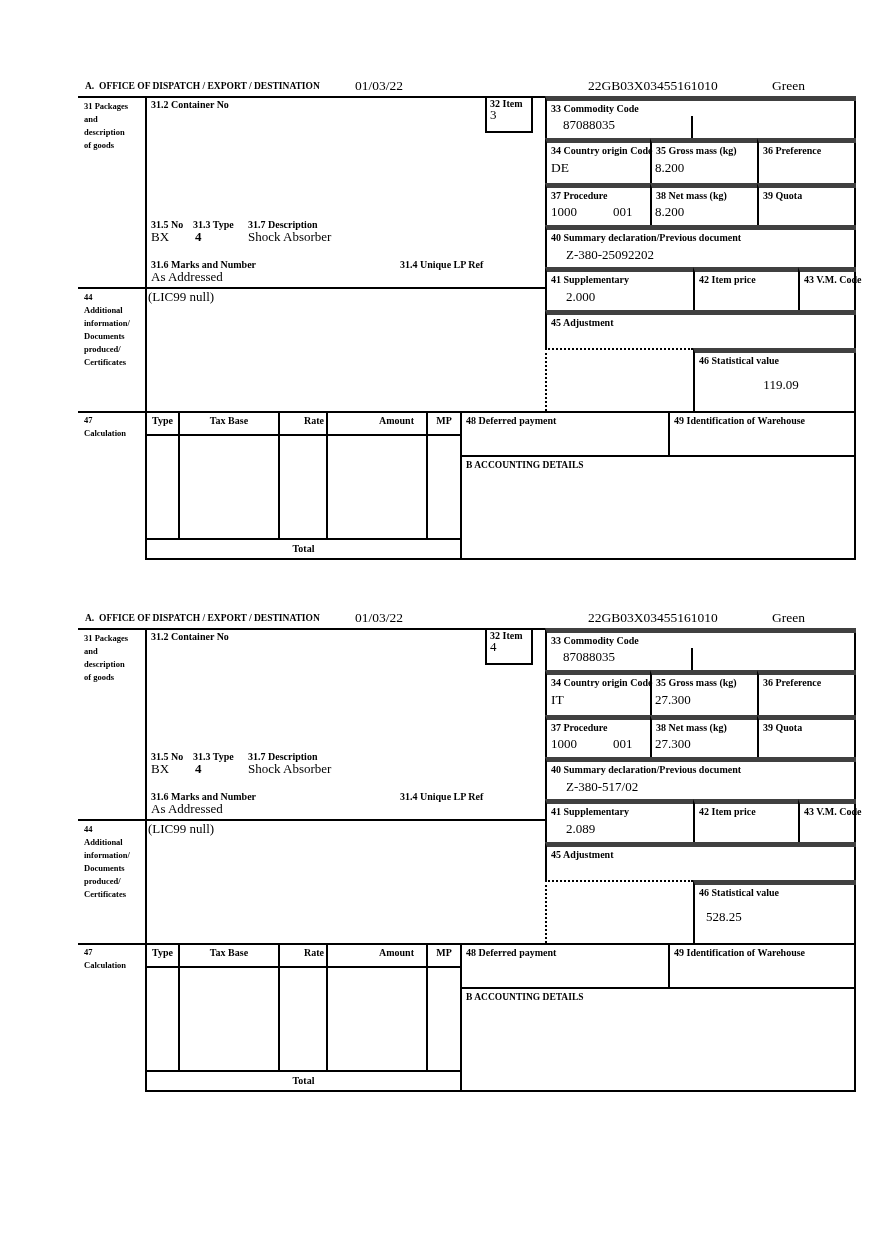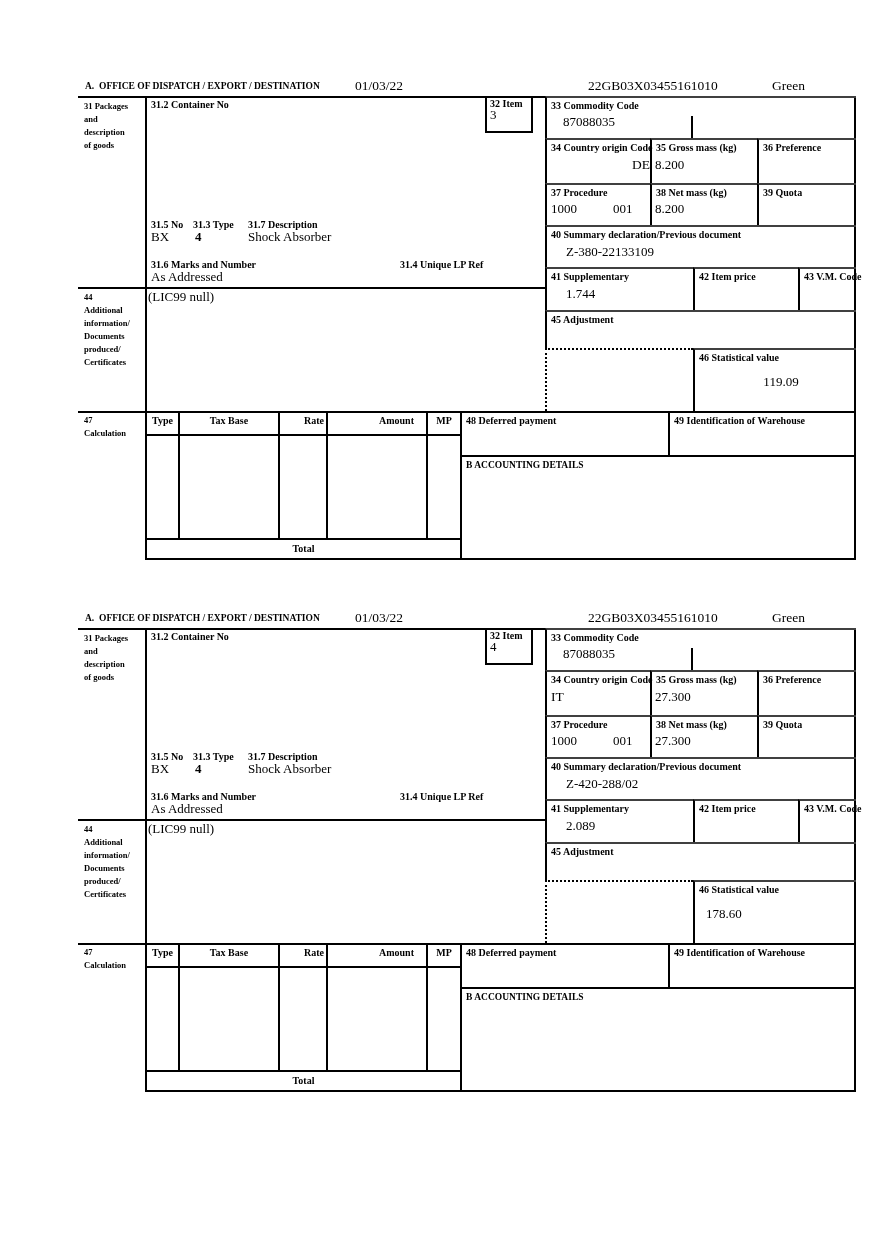--- a/index.html
+++ b/index.html
@@ -4,21 +4,21 @@
 <style>
   html,body{margin:0;padding:0;background:#fff;}
   #page{position:relative;width:882px;height:1250px;background:#ffffff;
         font-family:"Liberation Serif",serif;color:#000;overflow:hidden;}
   .form-section{position:absolute;left:0;width:882px;height:500px;}
   .abs{position:absolute;font-family:Liberation Serif, serif;}
   .ln{position:absolute;background:#000;}
   .lbl{font-size:8.5px;font-weight:bold;line-height:13px;white-space:pre-line;}
   .slbl{font-size:10px;font-weight:bold;line-height:10px;white-space:pre;}
   .val{font-size:13px;font-weight:normal;line-height:14px;white-space:pre;}
-  .cell{position:absolute;border-left:2px solid #000;border-top:2px solid #404040;box-sizing:border-box;}
+  .cell{position:absolute;border-left:2px solid #000;border-top:5px solid #404040;box-sizing:border-box;}
   .cell .slbl{margin:3px 0 0 4px;}
   .box{position:absolute;border:2px solid #000;box-sizing:border-box;}
   .hdr{font-size:9.5px;font-weight:bold;white-space:pre;}
   .big{font-size:13.5px;white-space:pre;}
   .dotted{position:absolute;border-top:2px dotted #000;border-left:2px dotted #000;box-sizing:border-box;}
 </style>
 </head>
 <body>
 
 <div id="page">
@@ -67,21 +67,21 @@
     </div>
 
     <div class="cell" style="left:545px;top:15px;width:311px;height:42px;">
       <div class="slbl">33 Commodity Code</div>
       <div class="val" style="margin:4px 0 0 16px;">87088035</div>
     </div>
     <div class="ln" style="left:691px;top:35px;width:2px;height:22px;"></div>
 
     <div class="cell" style="left:545px;top:57px;width:105px;height:45px;">
       <div class="slbl">34 Country origin Code</div>
-      <div class="val" style="margin:5px 0 0 4px;font-size:13.5px;text-align:right;">DE</div>
+      <div class="val" style="margin:5px 0 0 4px;font-size:13.5px;">DE</div>
     </div>
     <div class="cell" style="left:650px;top:57px;width:107px;height:45px;">
       <div class="slbl">35 Gross mass (kg)</div>
       <div class="val" style="margin:5px 0 0 3px;">8.200</div>
     </div>
     <div class="cell" style="left:757px;top:57px;width:99px;height:45px;">
       <div class="slbl">36 Preference</div>
     </div>
 
     <div class="cell" style="left:545px;top:102px;width:105px;height:42px;">
@@ -94,26 +94,26 @@
     <div class="cell" style="left:650px;top:102px;width:107px;height:42px;">
       <div class="slbl">38 Net mass (kg)</div>
       <div class="val" style="margin:4px 0 0 3px;">8.200</div>
     </div>
     <div class="cell" style="left:757px;top:102px;width:99px;height:42px;">
       <div class="slbl">39 Quota</div>
     </div>
 
     <div class="cell" style="left:545px;top:144px;width:311px;height:42px;">
       <div class="slbl">40 Summary declaration/Previous document</div>
-      <div class="val" style="margin:5px 0 0 19px;">Z-380-22133109</div>
+      <div class="val" style="margin:5px 0 0 19px;">Z-380-25092202</div>
     </div>
 
     <div class="cell" style="left:545px;top:186px;width:148px;height:43px;">
       <div class="slbl">41 Supplementary</div>
-      <div class="val" style="margin:5px 0 0 19px;">1.744</div>
+      <div class="val" style="margin:5px 0 0 19px;">2.000</div>
     </div>
     <div class="cell" style="left:693px;top:186px;width:105px;height:43px;">
       <div class="slbl">42 Item price</div>
     </div>
     <div class="cell" style="left:798px;top:186px;width:58px;height:43px;">
       <div class="slbl">43 V.M. Code</div>
     </div>
 
     <div class="cell" style="left:545px;top:229px;width:311px;height:38px;">
       <div class="slbl">45 Adjustment</div>
@@ -223,42 +223,42 @@
     <div class="cell" style="left:650px;top:102px;width:107px;height:42px;">
       <div class="slbl">38 Net mass (kg)</div>
       <div class="val" style="margin:4px 0 0 3px;">27.300</div>
     </div>
     <div class="cell" style="left:757px;top:102px;width:99px;height:42px;">
       <div class="slbl">39 Quota</div>
     </div>
 
     <div class="cell" style="left:545px;top:144px;width:311px;height:42px;">
       <div class="slbl">40 Summary declaration/Previous document</div>
-      <div class="val" style="margin:5px 0 0 19px;">Z-420-288/02</div>
+      <div class="val" style="margin:5px 0 0 19px;">Z-380-517/02</div>
     </div>
 
     <div class="cell" style="left:545px;top:186px;width:148px;height:43px;">
       <div class="slbl">41 Supplementary</div>
       <div class="val" style="margin:5px 0 0 19px;">2.089</div>
     </div>
     <div class="cell" style="left:693px;top:186px;width:105px;height:43px;">
       <div class="slbl">42 Item price</div>
     </div>
     <div class="cell" style="left:798px;top:186px;width:58px;height:43px;">
       <div class="slbl">43 V.M. Code</div>
     </div>
 
     <div class="cell" style="left:545px;top:229px;width:311px;height:38px;">
       <div class="slbl">45 Adjustment</div>
     </div>
 
     <div class="dotted" style="left:545px;top:267px;width:148px;height:63px;"></div>
     <div class="cell" style="left:693px;top:267px;width:163px;height:63px;">
       <div class="slbl">46 Statistical value</div>
-      <div class="val" style="margin:12px 0 0 11px;">178.60</div>
+      <div class="val" style="margin:12px 0 0 11px;">528.25</div>
     </div>
 
     <div class="box" style="left:145px;top:330px;width:317px;height:149px;">
       <div class="abs slbl" style="left:0;top:3px;width:31px;text-align:center;">Type</div>
       <div class="abs slbl" style="left:33px;top:3px;width:98px;text-align:center;">Tax Base</div>
       <div class="abs slbl" style="left:133px;top:3px;width:44px;text-align:right;">Rate</div>
       <div class="abs slbl" style="left:181px;top:3px;width:86px;text-align:right;">Amount</div>
       <div class="abs slbl" style="left:281px;top:3px;width:32px;text-align:center;">MP</div>
       <div class="ln" style="left:0;top:21px;width:313px;height:2px;"></div>
       <div class="ln" style="left:31px;top:0;width:2px;height:127px;"></div>

